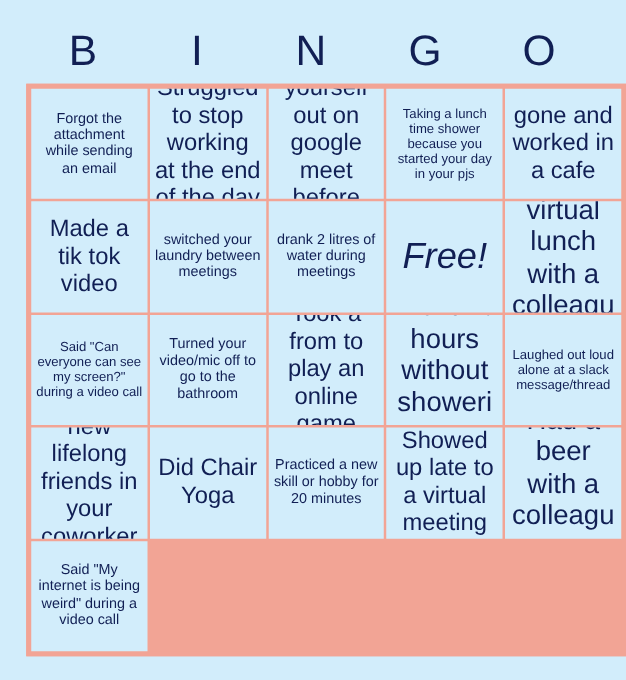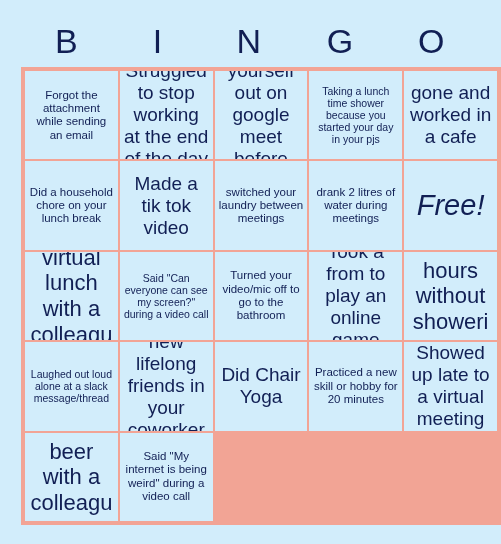--- a/index.html
+++ b/index.html
@@ -110,23 +110,20 @@
       <div class="cell">
         <span class="cell-text fs-md">Checking yourself out on google meet before you join</span>
       </div>
       <div class="cell">
         <span class="cell-text fs-xs">Taking a lunch time shower because you started your day in your pjs</span>
       </div>
       <div class="cell">
         <span class="cell-text fs-xl">gone and worked in a cafe</span>
       </div>
       <div class="cell">
-        <span class="cell-text fs-sm">Did a household chore on your lunch break</span>
-      </div>
-      <div class="cell">
         <span class="cell-text fs-xl">Made a tik tok video</span>
       </div>
       <div class="cell">
         <span class="cell-text fs-sm">switched your laundry between meetings</span>
       </div>
       <div class="cell">
         <span class="cell-text fs-sm">drank 2 litres of water during meetings</span>
       </div>
       <div class="cell">
         <span class="cell-text fs-xxl">Free!</span>

